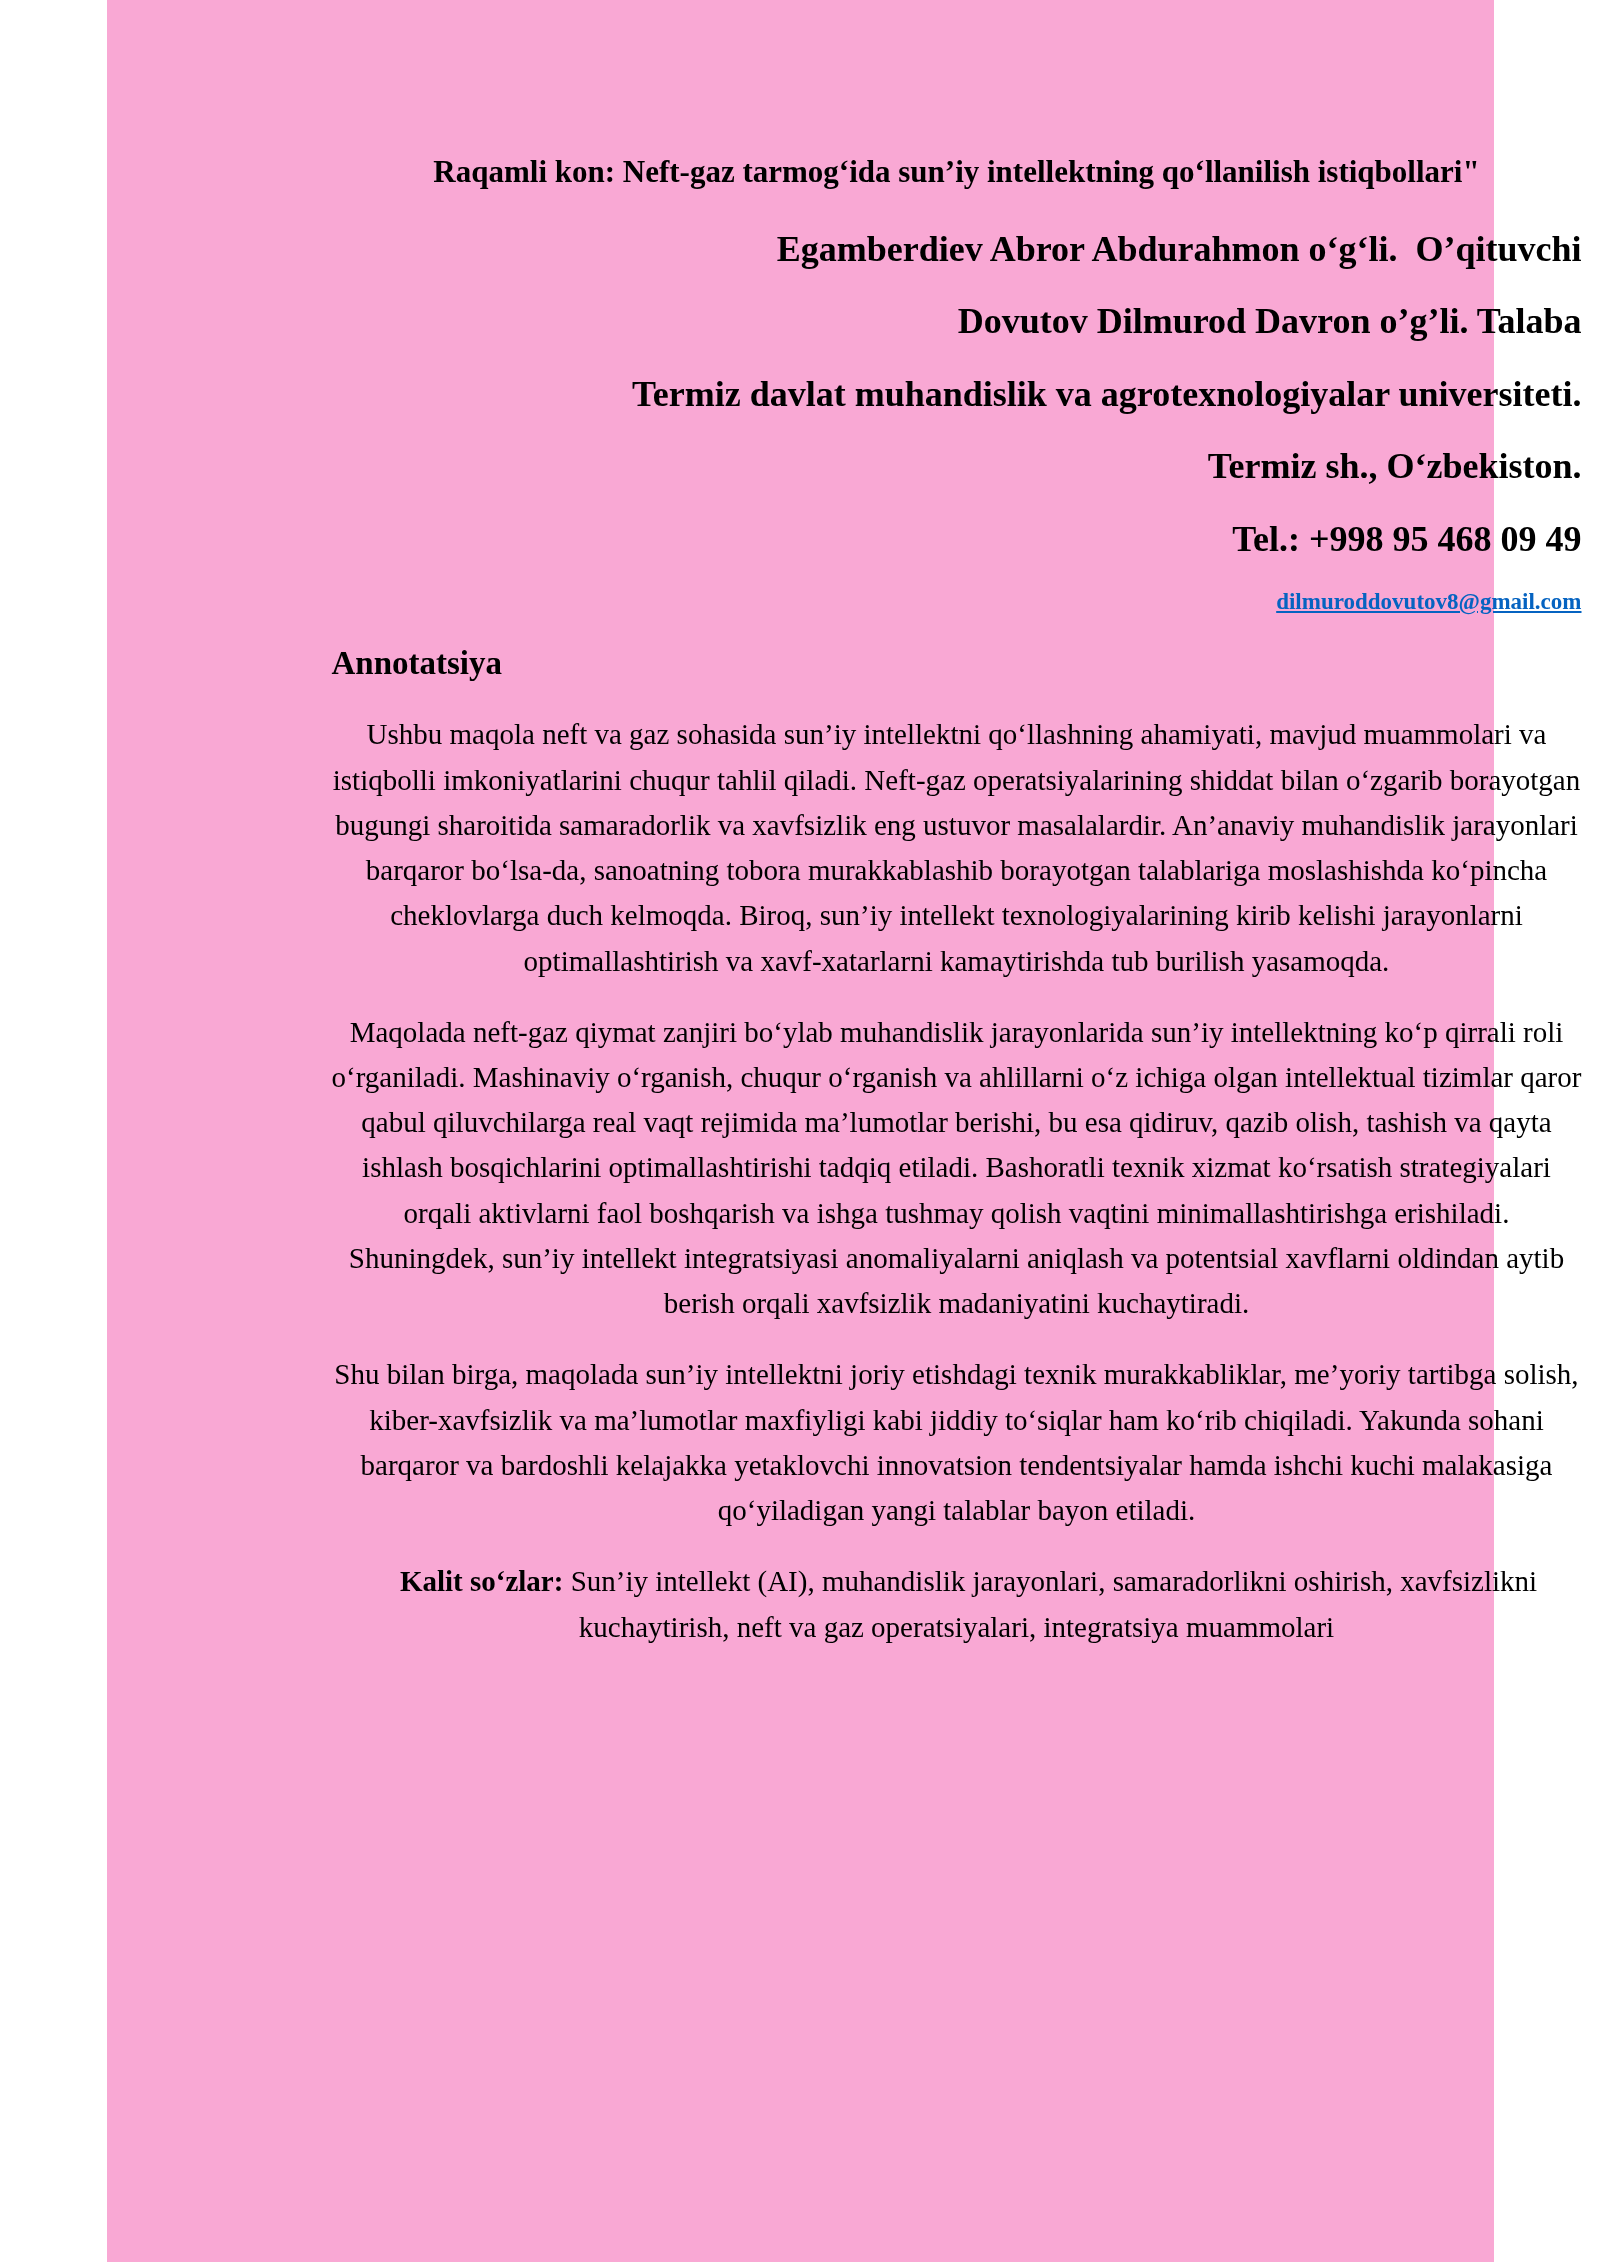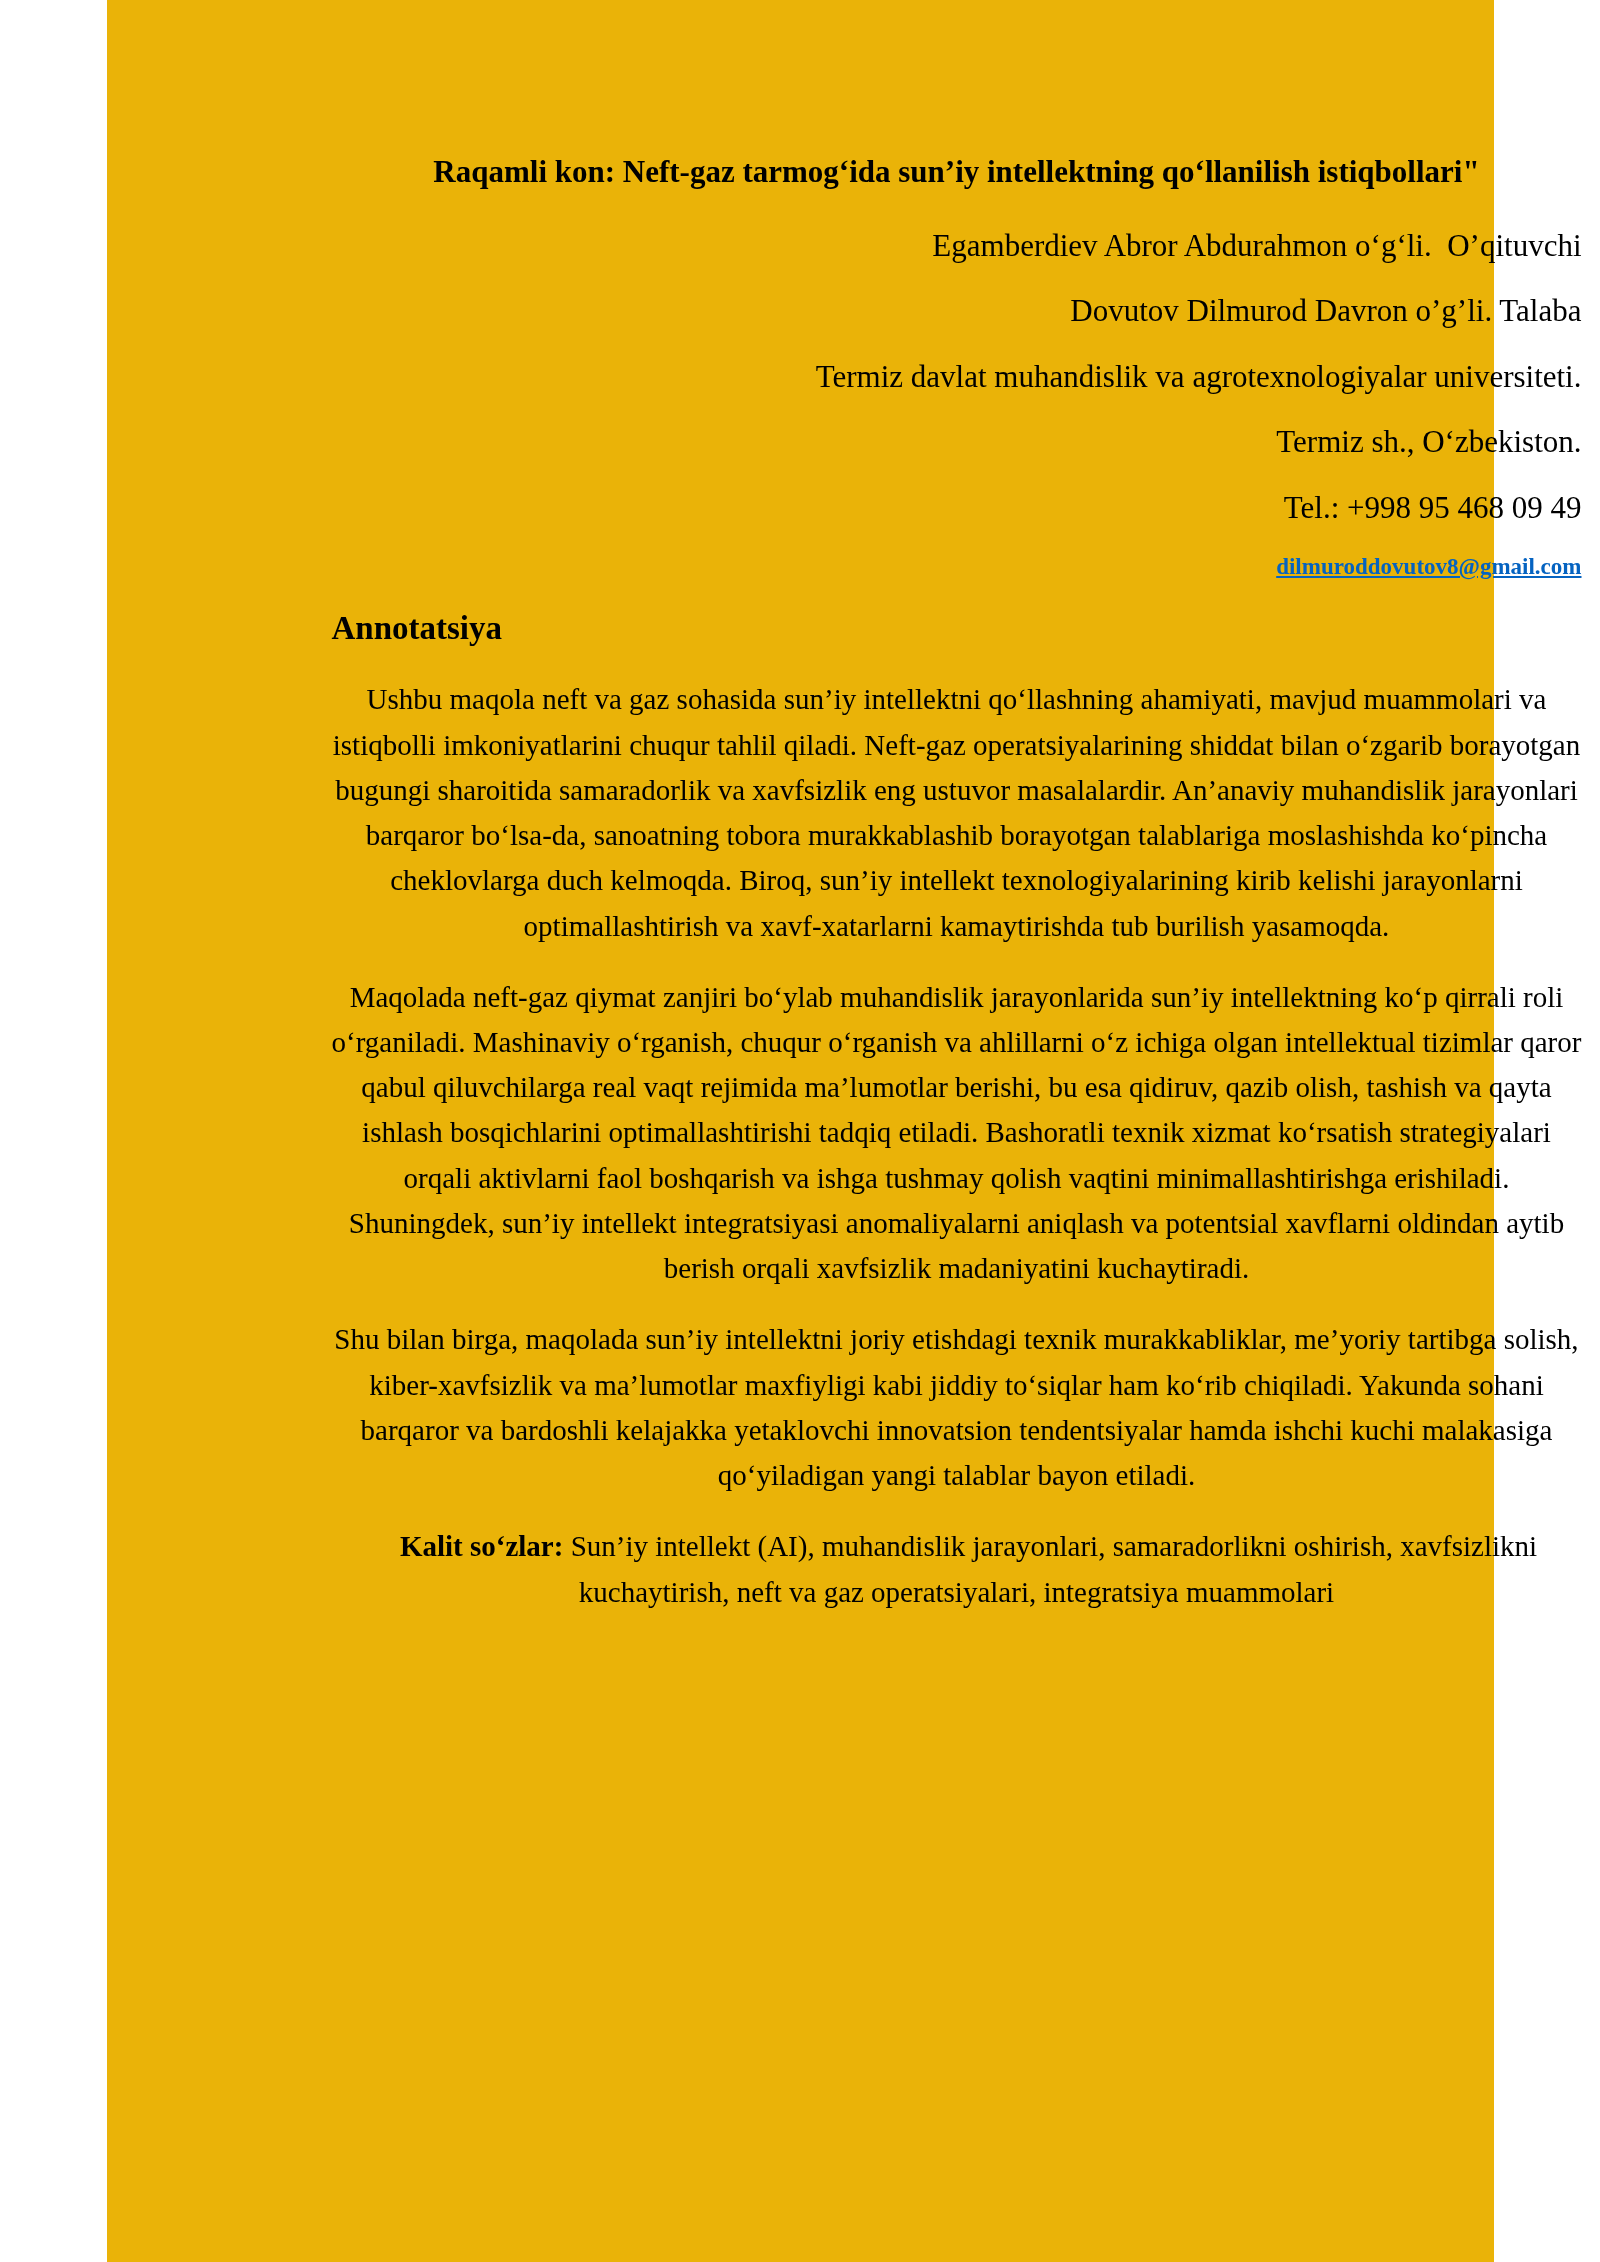--- a/index.html
+++ b/index.html
@@ -2,37 +2,37 @@
 <html><head>
 <meta charset="utf-8">
 <style>
   * { box-sizing: border-box; }
   html, body { margin: 0; padding: 0; background: #ffffff; }
   .page {
     position: relative;
     width: 1387px;
     height: 2262px;
     margin: 0 auto;
-    background: #eab308;
+    background: #f9a8d4;
     font-family: "Liberation Serif", serif;
     color: #000000;
     padding: 148px 125px 0 225px;
   }
   .content { width: 1250px; }
   .doc-title {
     font-size: 31px;
     font-weight: bold;
     text-align: center;
     line-height: 1.55;
     max-width: 1090px;
     margin: 0 auto 28px auto;
   }
   .author-line {
-    font-size: 31px;
-    font-weight: normal;
+    font-size: 36px;
+    font-weight: bold;
     text-align: right;
     line-height: 1.4;
     margin: 0 0 22px 0;
     white-space: pre-wrap;
   }
   .email-line {
     text-align: right;
     margin: 0 0 22px 0;
     line-height: 1.4;
   }

